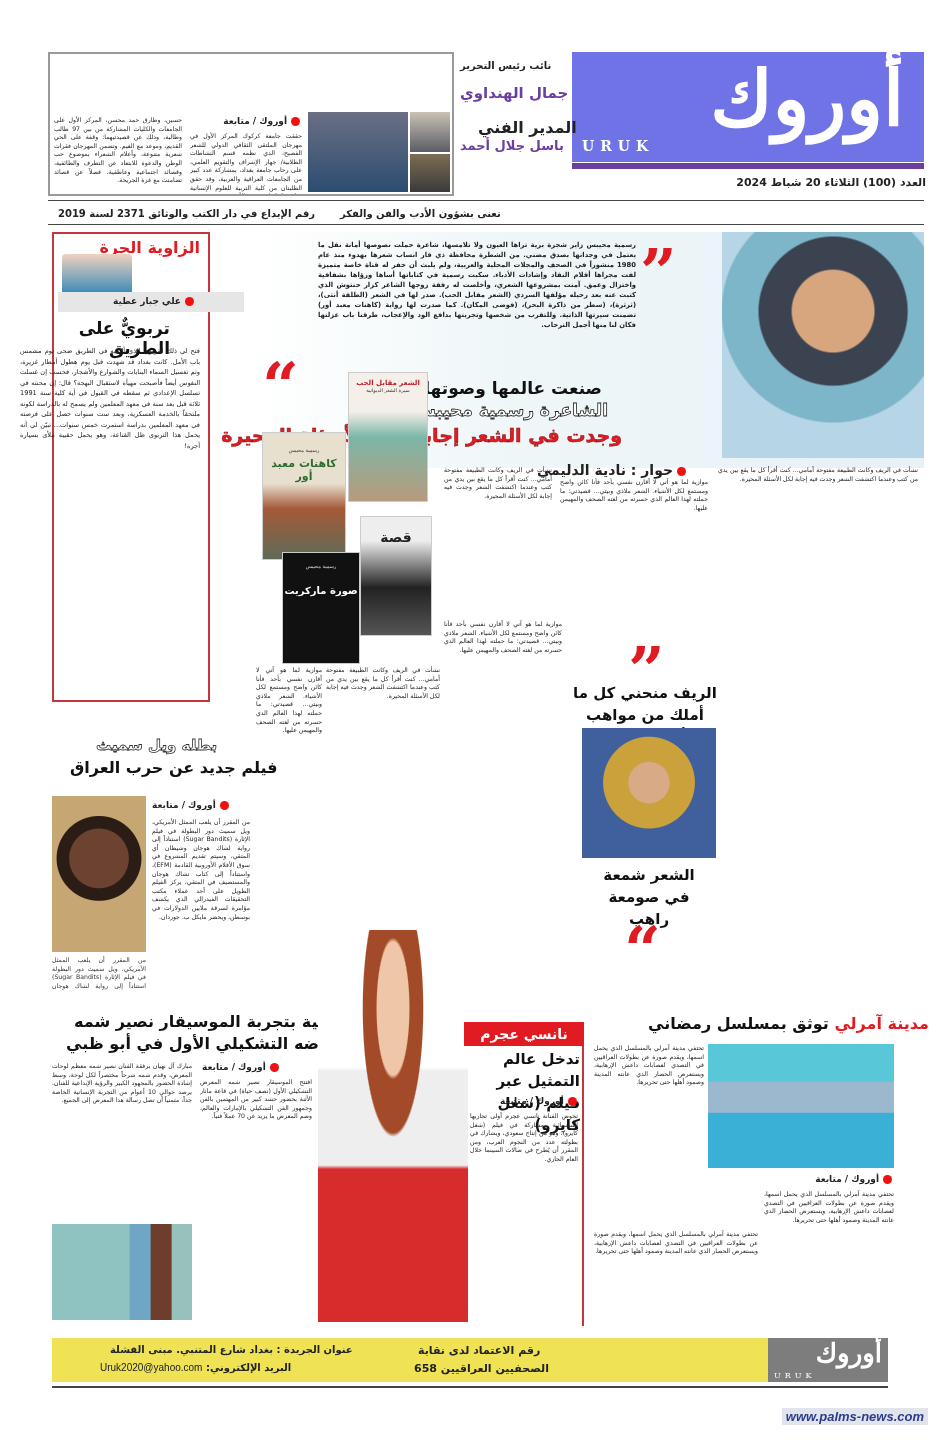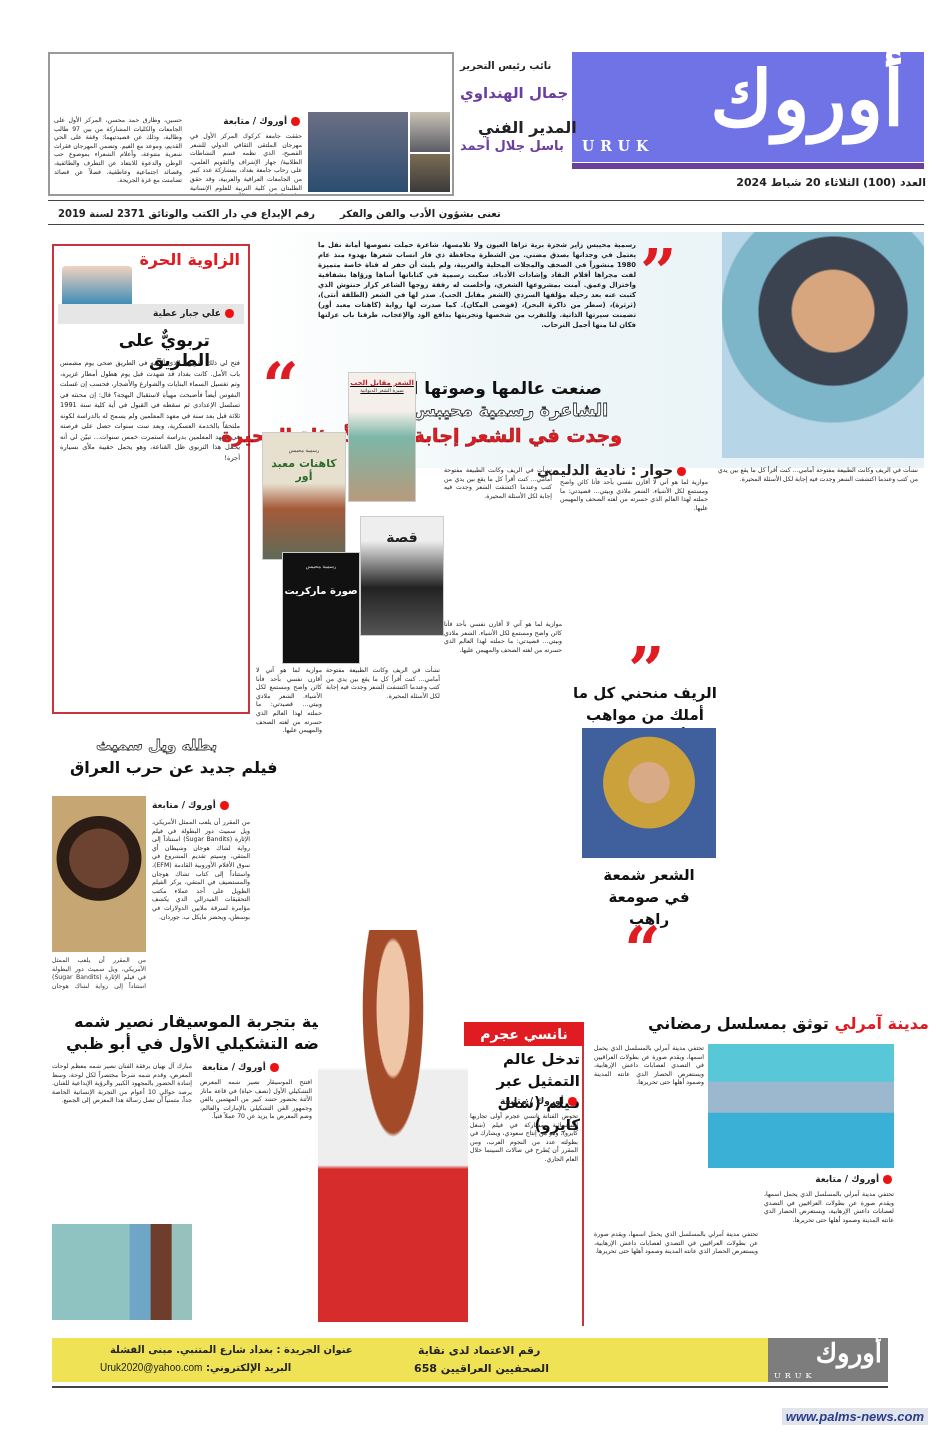--- a/index.html
+++ b/index.html
@@ -43,47 +43,47 @@
   <div class="abs byline" style="right:152px;top:62px;"><span class="red-dot"></span><span>أوروك / متابعة</span></div>
   <div class="abs txt" style="right:150px;top:78px;width:112px;height:62px;overflow:hidden;">حققت جامعة كركوك المركز الأول في مهرجان الملتقى الثقافي الدولي للشعر الفصيح، الذي نظمه قسم النشاطات الطلابية/ جهاز الإشراف والتقويم العلمي، على رحاب جامعة بغداد، بمشاركة عدد كبير من الجامعات العراقية والعربية، وقد حقق الطلبتان من كلية التربية للعلوم الإنسانية بجامعة كركوك: محمد الأمين</div>
   <div class="abs txt" style="right:270px;top:62px;width:128px;height:78px;overflow:hidden;">حسين، وطارق حمد محسن، المركز الأول على الجامعات والكليات المشاركة من بين 97 طالب وطالبة، وذلك عن قصيدتيهما: وقفة على الحي القديم، وموعد مع الغيم. وتضمن المهرجان فقرات شعرية متنوعة، وأعلام الشعراء بموضوع حب الوطن والدعوة للابتعاد عن التطرف والطائفية، وقصائد اجتماعية وعاطفية، فضلاً عن قصائد تضامنت مع غزة الجريحة.</div>
 </div>
 
 <div class="abs rule" style="left:48px;top:200px;width:876px;"></div>
 <div class="abs" style="left:340px;top:208px;font-size:10px;font-weight:bold;color:#222;">تعنى بشؤون الأدب والفن والفكر</div>
 <div class="abs" style="left:58px;top:208px;font-size:10px;font-weight:bold;color:#222;">رقم الإيداع في دار الكتب والوثائق 2371 لسنة 2019</div>
 <div class="abs rule" style="left:48px;top:224px;width:876px;"></div>
 
-<div class="abs red-box" style="left:52px;top:244px;width:198px;height:470px;">
+<div class="abs red-box" style="left:52px;top:232px;width:158px;height:470px;">
   <div class="abs" style="right:8px;top:4px;font-size:16px;font-weight:bold;color:#e11b22;">الزاوية الحرة</div>
   <div class="abs" style="left:8px;top:20px;width:70px;height:56px;background:linear-gradient(#f1d2c0,#3a8bb6 70%);border-radius:4px 4px 0 0;"></div>
   <div class="abs" style="left:4px;top:58px;width:186px;height:20px;background:#e6e6e6;"></div>
   <div class="abs byline" style="right:14px;top:62px;"><span class="red-dot"></span><span>علي جبار عطية</span></div>
   <div class="abs h-black" style="right:38px;top:84px;font-size:17px;">تربويٌّ على الطريق</div>
   <div class="abs txt" style="right:8px;top:112px;width:180px;height:350px;overflow:hidden;font-size:6.6px;line-height:10.5px;">فتح لي ذلك التربوي الذي ألتقيه في الطريق ضحى يوم مشمس باب الأمل. كانت بغداد قد شهدت قبل يوم هطول أمطار غزيرة، وتم تغسيل السماء البنايات والشوارع والأشجار، فحسب إن غسلت النفوس أيضاً فأصبحت مهيأة لاستقبال البهجة؟ قال: إن محنته في تسلسل الإعدادي ثم سقطه في القبول في أية كلية سنة 1991 ثلاثة قبل بعد سنة في معهد المعلمين ولم يسمح له بالدراسة لكونه ملتحقاً بالخدمة العسكرية، وبعد ست سنوات حصل على فرصته في معهد المعلمين بدراسة استمرت خمس سنوات... تبيّن لي أنه يحمل هذا التربوي ظل القناعة، وهو يحمل حقيبة ملأى بسيارة أجرة!</div>
 </div>
 
 <div class="abs" style="left:254px;top:232px;width:670px;height:236px;background:linear-gradient(90deg,#fff 0%,#eef6f8 40%,#e7f1f6 100%);"></div>
 <div class="abs" style="left:722px;top:232px;width:202px;height:226px;background:radial-gradient(circle at 55% 35%,#d7a57e 0 22%,#3a434f 23% 40%,#7db5c9 41% 60%,#b6d5e6 61%);"></div>
 <div class="abs quote" style="left:640px;top:242px;">”</div>
 <div class="abs txt" style="left:318px;top:240px;width:318px;height:110px;overflow:hidden;font-weight:bold;font-size:6.8px;line-height:10px;">رسمية محيبس زاير شجرة برية تراها العيون ولا تلامسها، شاعرة حملت نصوصها أمانة نقل ما يعتمل في وجدانها بصدق مضني. من الشطرة محافظة ذي قار انساب شعرها بهدوء منذ عام 1980 منشوراً في الصحف والمجلات المحلية والعربية، ولم يلبث أن حفر له قناة خاصة متميزة لفت مجراها أقلام النقاد وإشادات الأدباء. سكبت رسمية في كتاباتها أساها ورؤاها بشفافية واختزال وعمق. آمنت بمشروعها الشعري، وأخلصت له رفقة زوجها الشاعر كزار حنتوش الذي كتبت عنه بعد رحيله مؤلفها السردي (الشعر مقابل الحب). صدر لها في الشعر (الطلقة أنثى)، (ثرثرة)، (سطر من ذاكرة البحر)، (فوضى المكان). كما صدرت لها رواية (كاهنات معبد أور) تضمنت سيرتها الذاتية. وللتقرب من شخصها وتجربتها بدافع الود والإعجاب، طرقنا باب عزلتها فكان لنا منها أجمل الترحاب.</div>
 <div class="abs quote" style="left:262px;top:356px;">“</div>
 <div class="abs h-black" style="right:340px;top:378px;font-size:17px;">صنعت عالمها وصوتها الخاص</div>
 <div class="abs" style="right:334px;top:400px;font-size:17px;font-weight:bold;color:#fff;-webkit-text-stroke:0.8px #222;">الشاعرة رسمية محيبس زاير:</div>
 <div class="abs" style="right:320px;top:424px;font-size:19px;font-weight:bold;color:#e11b22;-webkit-text-stroke:0.5px #8a0b10;">وجدت في الشعر إجابة لكل الأسئلة المحيرة</div>
 
-<div class="abs" style="left:348px;top:372px;width:68px;height:130px;background:linear-gradient(#f4efe8 0 30%,#7cb7a8 50%,#b89a7c 100%);border:1px solid #ccc;text-decoration:underline;">
+<div class="abs" style="left:348px;top:372px;width:80px;height:130px;background:linear-gradient(#f4efe8 0 30%,#7cb7a8 50%,#b89a7c 100%);border:1px solid #ccc;">
   <div style="font-size:7px;color:#c0202a;font-weight:bold;text-align:center;margin-top:6px;">الشعر مقابل الحب</div>
   <div style="font-size:5px;color:#333;text-align:center;">سيرة الشعر الديوانية</div>
 </div>
 <div class="abs" style="left:262px;top:432px;width:84px;height:128px;background:linear-gradient(#e8e0cf 0 40%,#a55a39 60%,#5e6b58 100%);border:1px solid #ccc;">
   <div style="font-size:5px;color:#333;text-align:center;margin-top:14px;">رسمية محيبس</div>
   <div style="font-size:11px;color:#2e6b2f;font-weight:bold;text-align:center;margin-top:4px;">كاهنات معبد أور</div>
 </div>
-<div class="abs" style="left:360px;top:516px;width:84px;height:120px;background:linear-gradient(#eee 0 20%,#222 60%,#555 100%);border:1px solid #ccc;">
+<div class="abs" style="left:360px;top:516px;width:72px;height:120px;background:linear-gradient(#eee 0 20%,#222 60%,#555 100%);border:1px solid #ccc;">
   <div style="font-size:14px;color:#222;font-weight:bold;text-align:center;margin-top:12px;">قصة</div>
 </div>
 <div class="abs" style="left:282px;top:552px;width:78px;height:112px;background:#111;border:1px solid #ccc;">
   <div style="font-size:5px;color:#ddd;text-align:center;margin-top:10px;">رسمية محيبس</div>
   <div style="font-size:10px;color:#fff;font-weight:bold;text-align:center;margin-top:16px;">صورة ماركريت</div>
 </div>
 
 <div class="abs byline" style="right:256px;top:462px;font-size:14px;"><span class="red-dot"></span><span>حوار : نادية الدليمي</span></div>
 <div class="abs txt" style="left:560px;top:478px;width:148px;height:136px;overflow:hidden;">موازية لما هو آني لا أقارن نفسي بأحد فأنا كائن واضح ومستمع لكل الأشياء. الشعر ملاذي وبيتي... قصيدتي: ما حملته لهذا العالم الذي حسرته من لغته الصحف والمهيمن عليها.</div>
 <div class="abs txt" style="left:444px;top:466px;width:108px;height:150px;overflow:hidden;">نشأت في الريف وكانت الطبيعة مفتوحة أمامي... كنت أقرأ كل ما يقع بين يدي من كتب وعندما اكتشفت الشعر وجدت فيه إجابة لكل الأسئلة المحيرة.</div>

